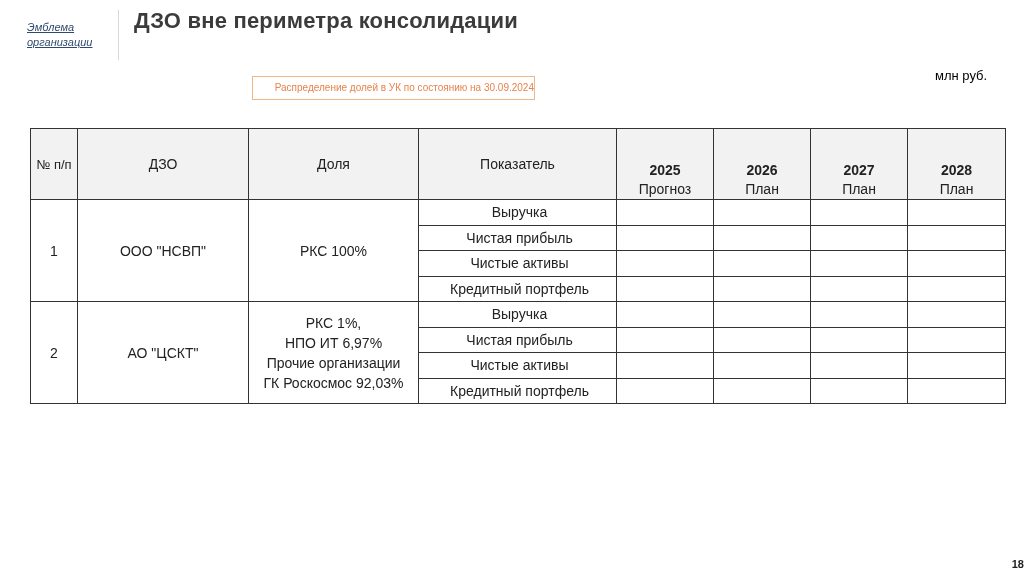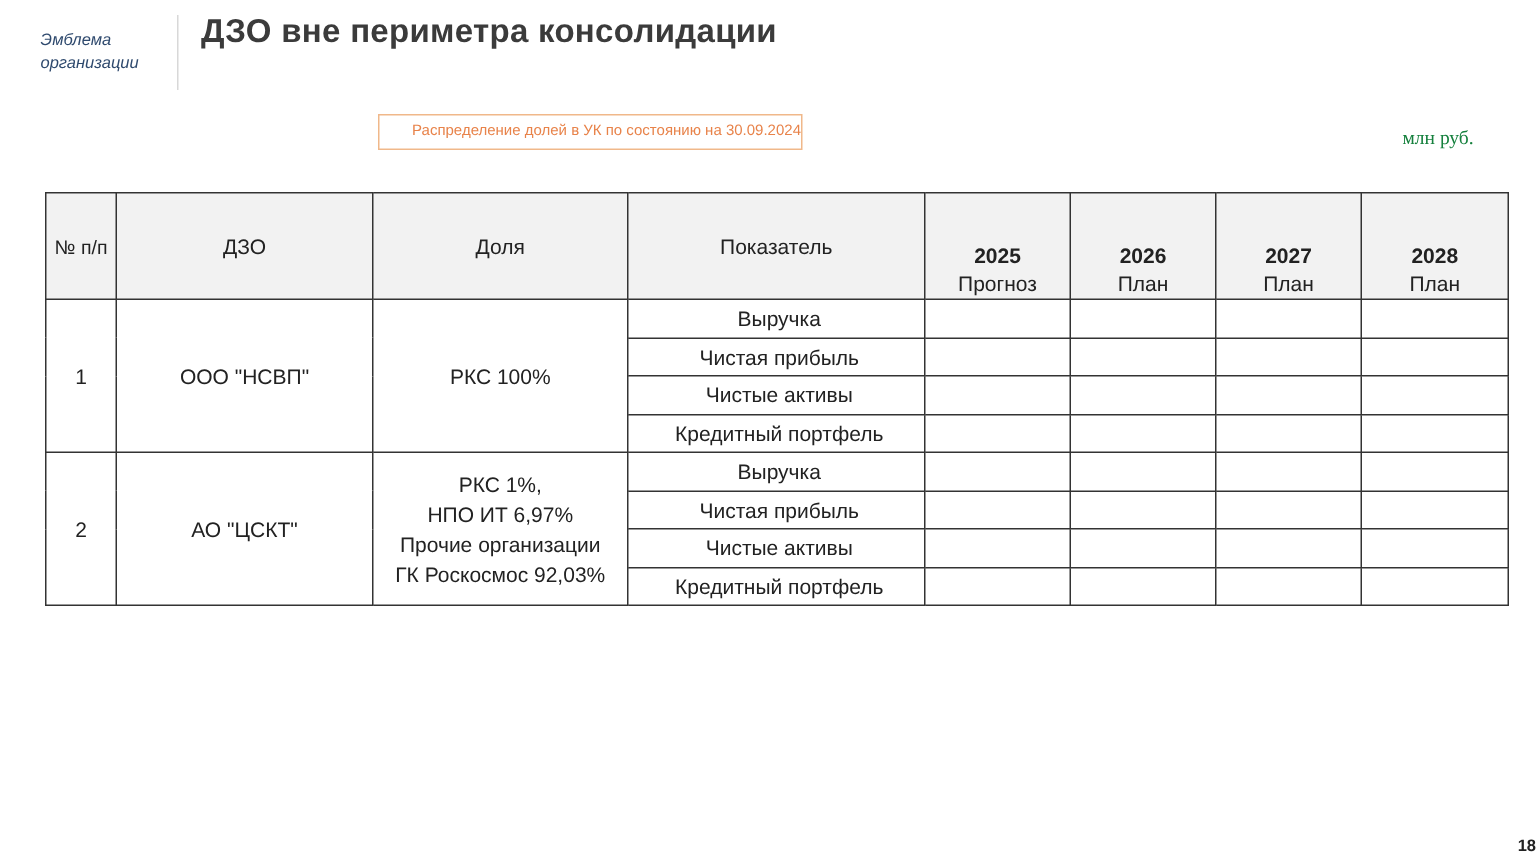--- a/index.html
+++ b/index.html
@@ -2,37 +2,37 @@
 <html><head>
 <meta charset="utf-8">
 <style>
   html, body { margin: 0; padding: 0; }
   body {
     width: 1024px; height: 574px; position: relative; overflow: hidden;
     background: #ffffff; font-family: "Liberation Sans", sans-serif; color: #222;
   }
   .logo-text {
     position: absolute; left: 27px; top: 20px; width: 85px;
-    font-size: 11px; font-style: italic; color: #2f4a6e; line-height: 15px;
+    font-size: 11px; font-style: italic; color: #2f4a6e; line-height: 15px; text-decoration: underline;
   }
   .vsep {
     position: absolute; left: 118px; top: 10px; width: 1px; height: 50px; background: #d8d8d8;
   }
   .title {
     position: absolute; left: 134px; top: 8px;
     font-size: 22px; font-weight: bold; color: #3b3b3b; letter-spacing: 0.2px;
   }
   .note-box {
     position: absolute; left: 252px; top: 76px; width: 283px; height: 24px;
     border: 1px solid #f0b88a; box-sizing: border-box;
     font-size: 10px; color: #e8834a; text-align: right; line-height: 22px;
   }
   .units {
-    position: absolute; left: 935px; top: 84px;
-    font-family: Liberation Serif, serif; font-size: 13px; color: #15803d;
+    position: absolute; left: 935px; top: 68px;
+    font-family: Liberation Sans, sans-serif; font-size: 13px; color: #000000;
   }
   table.grid {
     position: absolute; left: 30px; top: 128px; width: 975px;
     border-collapse: collapse; table-layout: fixed; font-size: 14px; color: #222;
   }
   table.grid th, table.grid td {
     border: 1.5px solid #333; padding: 0; text-align: center; vertical-align: middle;
   }
   table.grid thead th {
     background: #f2f2f2; font-weight: normal; height: 41px; line-height: 19px;

